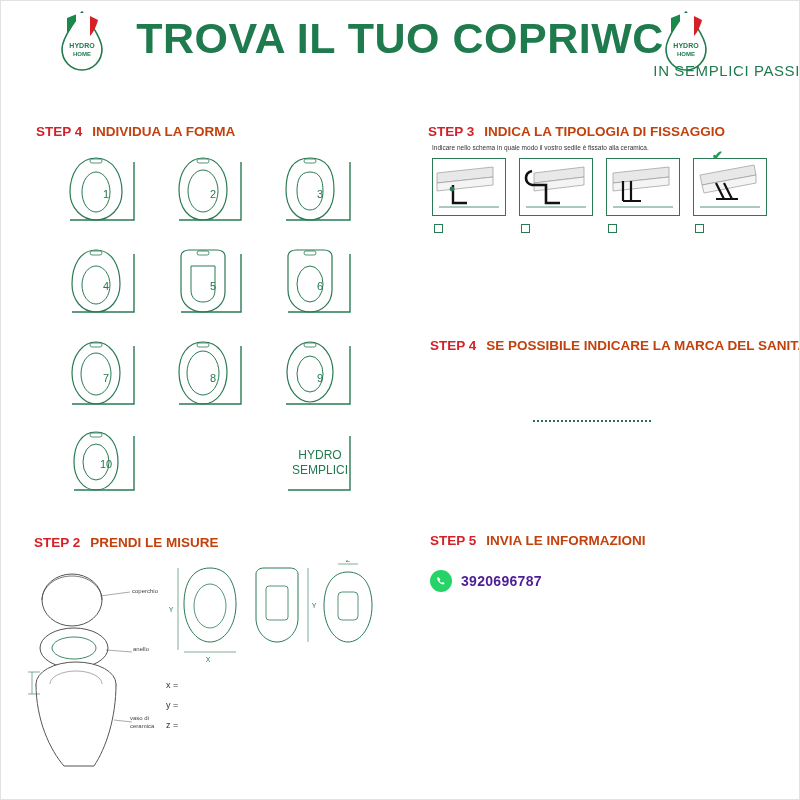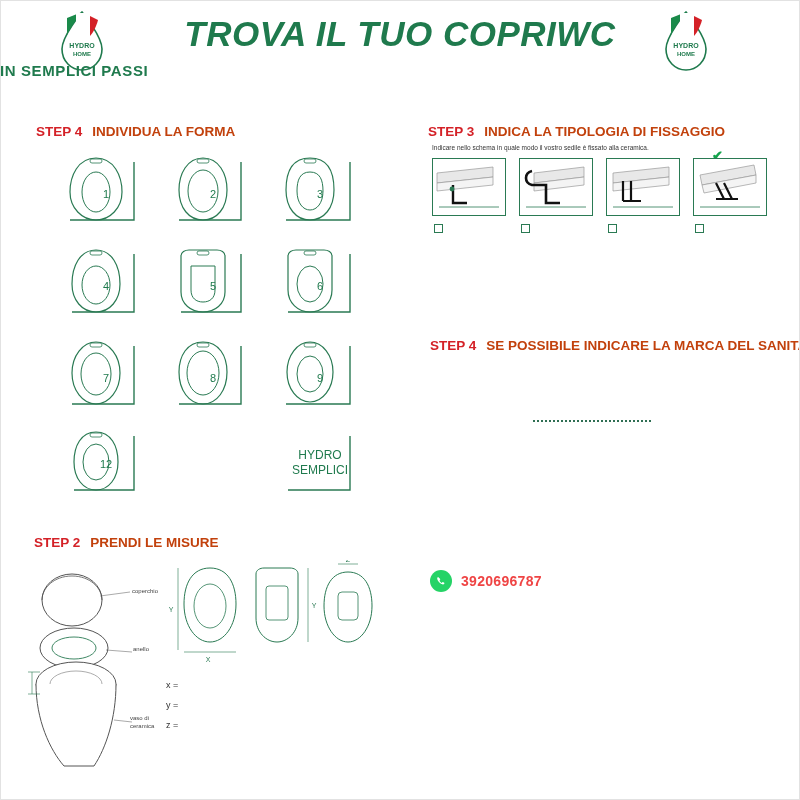--- a/index.html
+++ b/index.html
@@ -35,34 +35,33 @@
   .logo.left { left: 46px; }
   .logo.right { left: 650px; }
   .logo svg { display: block; }
 
   .title {
     position: absolute;
     left: 0;
     right: 0;
     top: 14px;
     text-align: center;
-    font-size: 35px;
+    font-size: 43px;
     font-weight: bold;
     letter-spacing: 0.5px;
     color: #1f7a4d;
-    font-style: italic;
   }
   .subtitle {
     position: absolute;
     left: 0;
     right: 0;
     top: 62px;
-    text-align: left;
+    text-align: right;
     font-size: 15px;
-    font-weight: bold;
+    font-weight: normal;
     letter-spacing: 0.6px;
     color: #1f7a4d;
   }
 
   
   .step-head {
     position: absolute;
     font-size: 13.5px;
     font-weight: bold;
     white-space: nowrap;
@@ -203,21 +202,21 @@
     height: 22px;
     border-radius: 50%;
     background: #25d366;
     position: relative;
     margin-right: 9px;
   }
   .wa-icon svg { position: absolute; left: 4px; top: 4px; }
   .phone {
     font-size: 14px;
     font-weight: bold;
-    color: #ef4444;
+    color: #4c1d95;
     letter-spacing: 0.3px;
   }
 
   .border-frame {
     position: absolute;
     left: 0; top: 0; right: 0; bottom: 0;
     border: 1px solid #e2e2e2;
     pointer-events: none;
     box-sizing: border-box;
   }
@@ -351,21 +350,21 @@
       <div class="shape-num">9</div>
     </div>
 
     <div class="shape-cell" style="left:20px; top:274px;">
       <svg width="100" height="82" viewBox="0 0 100 82">
         <path d="M40 8 C25 8 18 22 18 38 C18 54 27 66 40 66 C53 66 62 54 62 38 C62 22 55 8 40 8 Z" fill="#fff" stroke="#2a7a53" stroke-width="1.2"></path>
         <ellipse cx="40" cy="38" rx="13" ry="18" fill="#fff" stroke="#2a7a53" stroke-width="1"></ellipse>
         <rect x="34" y="9" width="12" height="4" rx="2" fill="#fff" stroke="#2a7a53" stroke-width="0.8"></rect>
         <path d="M78 12 L78 66 L18 66" fill="none" stroke="#2a7a53" stroke-width="1.4"></path>
       </svg>
-      <div class="shape-num" style="top:34px;">12</div>
+      <div class="shape-num" style="top:34px;">10</div>
     </div>
 
 
     <div class="shape-cell" style="left:234px; top:274px;">
       <svg width="100" height="82" viewBox="0 0 100 82">
         <path d="M80 12 L80 66 L18 66" fill="none" stroke="#2a7a53" stroke-width="1.4"></path>
       </svg>
       <div class="forme-special" style="left:0; top:24px;">
         <span>HYDRO</span><br>
         <span>SEMPLICI</span>
@@ -483,20 +482,23 @@
     <div class="fix-check" style="left:89px;"></div>
     <div class="fix-check" style="left:176px;"></div>
     <div class="fix-check" style="left:263px;"></div>
   </div>
 
   <div class="step-head" style="left:430px; top:338px;">
     <span class="step-num">STEP 4</span><span class="step-txt">SE POSSIBILE INDICARE LA MARCA DEL SANITARIO</span>
   </div>
   <div class="marca-line"></div>
 
+  <div class="step-head" style="left:430px; top:533px;">
+    <span class="step-num">STEP 5</span><span class="step-txt">INVIA LE INFORMAZIONI</span>
+  </div>
 
   <div class="wa-wrap">
     <span class="wa-icon">
       <svg width="14" height="14" viewBox="0 0 14 14">
         <path d="M4.2 3.1 C3.4 3.4 3 4.3 3.3 5.3 C3.9 7.4 6 9.6 8.2 10.3 C9.2 10.6 10.1 10.2 10.4 9.4 C10.5 9.1 10.4 8.9 10.2 8.8 L8.9 8.1 C8.7 8 8.5 8.1 8.4 8.3 L8.1 8.8 C8 8.9 7.9 9 7.7 8.9 C6.9 8.6 5.9 7.6 5.5 6.8 C5.4 6.6 5.5 6.5 5.6 6.4 L6.1 6 C6.3 5.9 6.3 5.7 6.2 5.5 L5.6 4.2 C5.5 4 5.3 3.9 5.1 3.9 Z" fill="#ffffff"></path>
       </svg>
     </span>
     <span class="phone">3920696787</span>
   </div>
 

